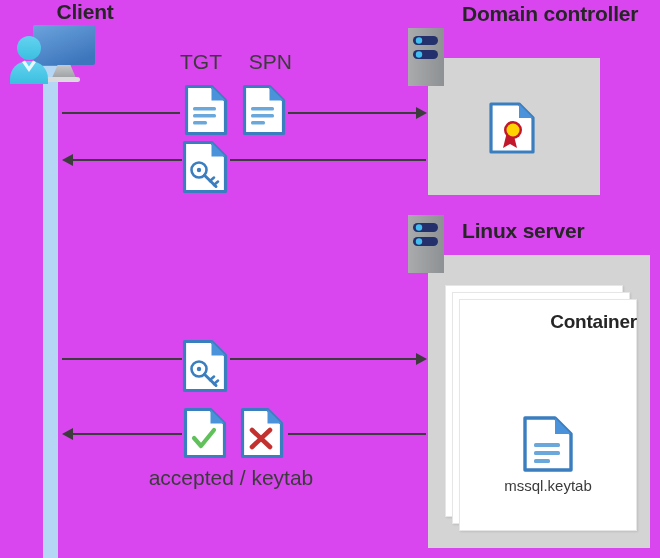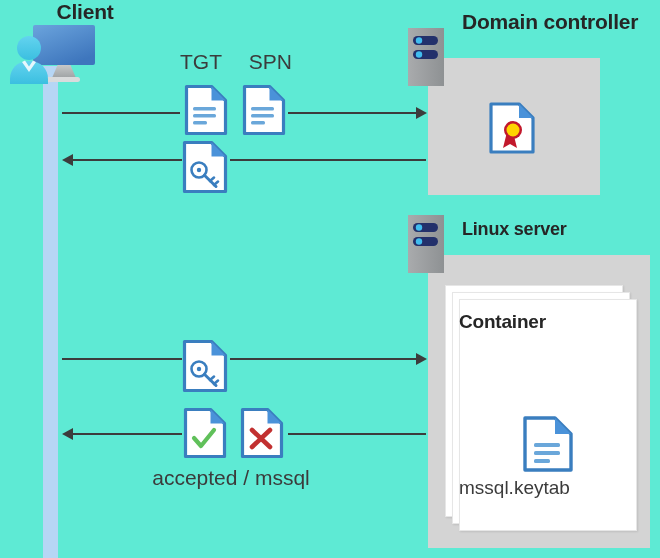--- a/index.html
+++ b/index.html
@@ -7,21 +7,21 @@
     width: 660px;
     height: 558px;
     background: #ffffff;
     font-family: "Liberation Sans", sans-serif;
     overflow: hidden;
   }
   #stage {
     position: relative;
     width: 660px;
     height: 558px;
-    background: #5eead4;
+    background: #d946ef;
   }
 
   
   .abs { position: absolute; }
 
   
   .title-bold {
     font-weight: bold;
     color: #262626;
     letter-spacing: -0.2px;
@@ -56,28 +56,29 @@
     background: #ffffff;
     border: 1px solid #e6e6e6;
     box-shadow: 1px 1px 2px rgba(0,0,0,0.10);
   }
   #card-back   { left: 445px; top: 285px; width: 178px; height: 232px; }
   #card-mid    { left: 452px; top: 292px; width: 178px; height: 232px; }
   #card-front  { left: 459px; top: 299px; width: 178px; height: 232px; }
 
   #container-title {
     left: 459px; top: 311px; width: 178px;
-    text-align: left;
+    text-align: right;
     font-size: 19px;
   }
   #sql-icon   { left: 518px; top: 347px; width: 60px; height: 58px; }
   #keytab-icon{ left: 522px; top: 415px; width: 52px; height: 58px; }
   #keytab-label {
     left: 459px; top: 477px; width: 178px;
-    font-size: 19px;
+    text-align: center;
+    font-size: 15px;
   }
 
   
   .conn { position: absolute; height: 2px; background: #3c3c3c; }
   .arrow-head {
     position: absolute;
     width: 0; height: 0;
     border-top: 6px solid transparent;
     border-bottom: 6px solid transparent;
   }
@@ -92,26 +93,26 @@
   #spn-label { left: 238px; top: 50px; width: 54px; text-align: right; font-size: 21px; }
   #accepted-denied {
     left: 118px; top: 466px; width: 226px;
     text-align: center; font-size: 21px;
   }
   #client-label {
     left: 30px; top: 0px; width: 110px;
     text-align: center; font-size: 21px;
   }
   #dc-label {
-    left: 462px; top: 10px; width: 180px;
+    left: 462px; top: 2px; width: 180px;
     font-size: 21px;
   }
   #linux-label {
     left: 462px; top: 219px; width: 190px;
-    font-size: 18px;
+    font-size: 21px;
   }
 </style>
 </head>
 <body>
 
 <div id="stage">
 
   <div class="abs title-bold" id="client-label">Client</div>
 
   <div class="abs" id="client-lifeline"></div>
@@ -284,15 +285,15 @@
 
   <div class="doc-icon" style="left:240px; top:407px;">
     <svg width="44" height="52" viewBox="0 0 44 52">
       <path d="M2.5 2.5 h25 l14 14 v33 h-39 z" fill="#ffffff" stroke="#3a7ebf" stroke-width="3.2" stroke-linejoin="round"></path>
       <path d="M27.5 2.5 l14 14 h-14 z" fill="#4a92d9"></path>
       <path d="M12 23 L30 40" stroke="#c23030" stroke-width="4.6" stroke-linecap="round"></path>
       <path d="M30 23 L12 40" stroke="#c23030" stroke-width="4.6" stroke-linecap="round"></path>
     </svg>
   </div>
 
-  <div class="abs label-plain" id="accepted-denied">accepted / mssql</div>
+  <div class="abs label-plain" id="accepted-denied">accepted / keytab</div>
 
 </div>
 
 </body></html>

